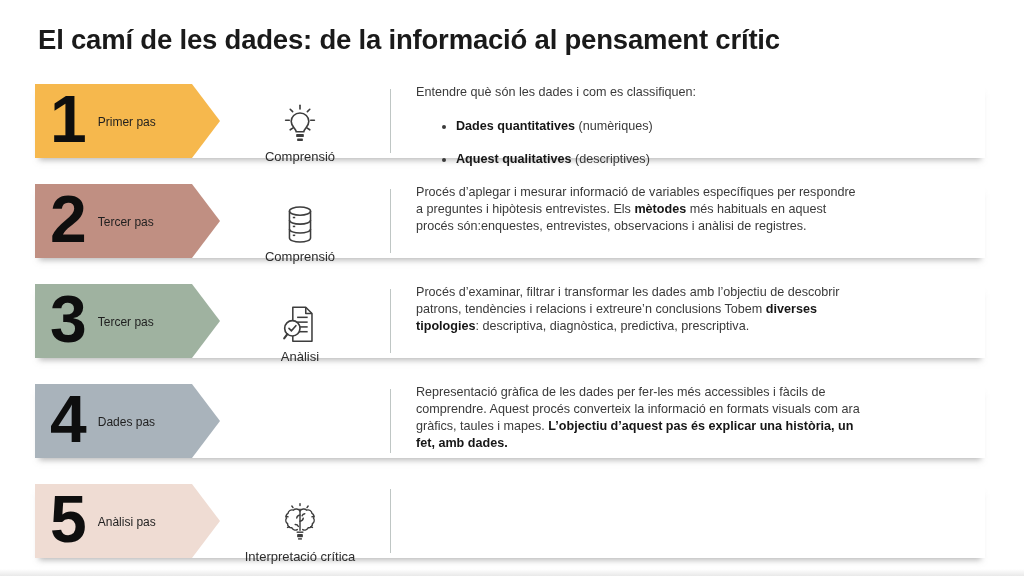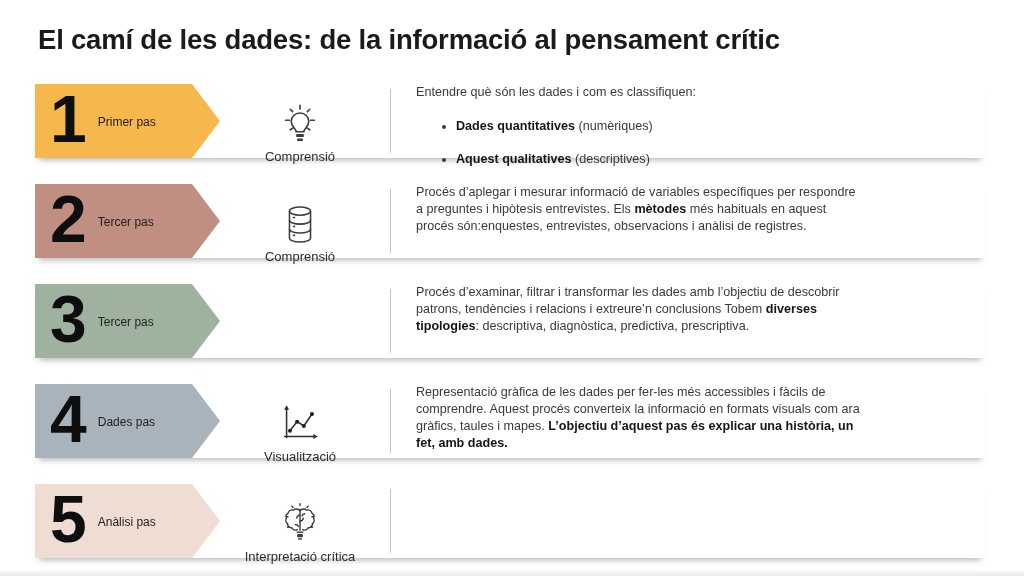--- a/index.html
+++ b/index.html
@@ -112,50 +112,48 @@
     <div class="desc">
         <div><span>Procés d’aplegar i mesurar informació de variables específiques per respondre a preguntes i hipòtesis entrevistes. Els </span><b>mètodes</b><span> més habituals en aquest procés són:enquestes, entrevistes, observacions i anàlisi de registres.</span></div>
       </div>
   </div>
 
   <div class="row">
     <div class="banner" style="background: rgb(159, 178, 160);">
       <span class="num">3</span>
       <span class="pas">Tercer pas</span>
     </div>
+    <div class="iconcol">
+      <span class="icon">
+          <svg viewBox="0 0 48 48">
+            <g fill="none" stroke="#3d3d3d" stroke-width="1.6" stroke-linejoin="round">
+              <path d="M16.5 5.5h13.5l6.5 6.5v29h-20z"></path>
+              <path d="M30 5.5v6.5h6.5"></path>
+              <line x1="21" y1="16" x2="32" y2="16"></line>
+              <line x1="21" y1="21" x2="32" y2="21"></line>
+              <line x1="21" y1="26" x2="32" y2="26"></line>
+              <line x1="23" y1="31" x2="32" y2="31"></line>
+            </g>
+            <circle cx="16" cy="27.5" r="8" fill="#ffffff" stroke="#3d3d3d" stroke-width="1.7"></circle>
+            <path d="M12.5 27.5l2.6 2.6 4.6-5.4" fill="none" stroke="#3d3d3d" stroke-width="1.7" stroke-linecap="round" stroke-linejoin="round"></path>
+            <line x1="10.8" y1="33.6" x2="7.5" y2="38" stroke="#3d3d3d" stroke-width="2.2" stroke-linecap="round"></line>
+          </svg>
+        </span>
+      <span class="iconlabel">Anàlisi</span>
+    </div>
     <div class="divider"></div>
     <div class="desc">
         <div><span>Procés d’examinar, filtrar i transformar les dades amb l’objectiu de descobrir patrons, tendències i relacions i extreure’n conclusions Tobem </span><b>diverses tipologies</b><span>: descriptiva, diagnòstica, predictiva, prescriptiva.</span></div>
       </div>
   </div>
 
   <div class="row">
     <div class="banner" style="background: rgb(169, 179, 187);">
       <span class="num">4</span>
       <span class="pas">Dades pas</span>
-    </div>
-    <div class="iconcol">
-      <span class="icon">
-          <svg viewBox="0 0 48 48">
-            <g fill="none" stroke="#2e2e2e" stroke-width="1.6" stroke-linecap="round">
-              <line x1="10" y1="7.5" x2="10" y2="37"></line>
-              <line x1="8" y1="36" x2="39" y2="36"></line>
-              <polyline points="13.5,30 21,20.5 28,25 36.5,12.5"></polyline>
-            </g>
-            <path d="M10 3.5l-2.6 4.6h5.2z" fill="#2e2e2e"></path>
-            <path d="M42.5 36l-4.6-2.6v5.2z" fill="#2e2e2e"></path>
-            <g fill="#1e1e1e">
-              <circle cx="13.5" cy="30" r="2.1"></circle>
-              <circle cx="21" cy="20.5" r="2.1"></circle>
-              <circle cx="28" cy="25" r="2.1"></circle>
-              <circle cx="36.5" cy="12.5" r="2.1"></circle>
-            </g>
-          </svg>
-        </span>
-      <span class="iconlabel">Visualització</span>
     </div>
     <div class="divider"></div>
     <div class="desc">
         <div><span>Representació gràfica de les dades per fer-les més accessibles i fàcils de comprendre. Aquest procés converteix la informació en formats visuals com ara gràfics, taules i mapes. </span><b>L’objectiu d’aquest pas és explicar una història, un fet, amb dades.</b></div>
       </div>
   </div>
 
   <div class="row">
     <div class="banner" style="background: rgb(239, 220, 211);">
       <span class="num">5</span>

